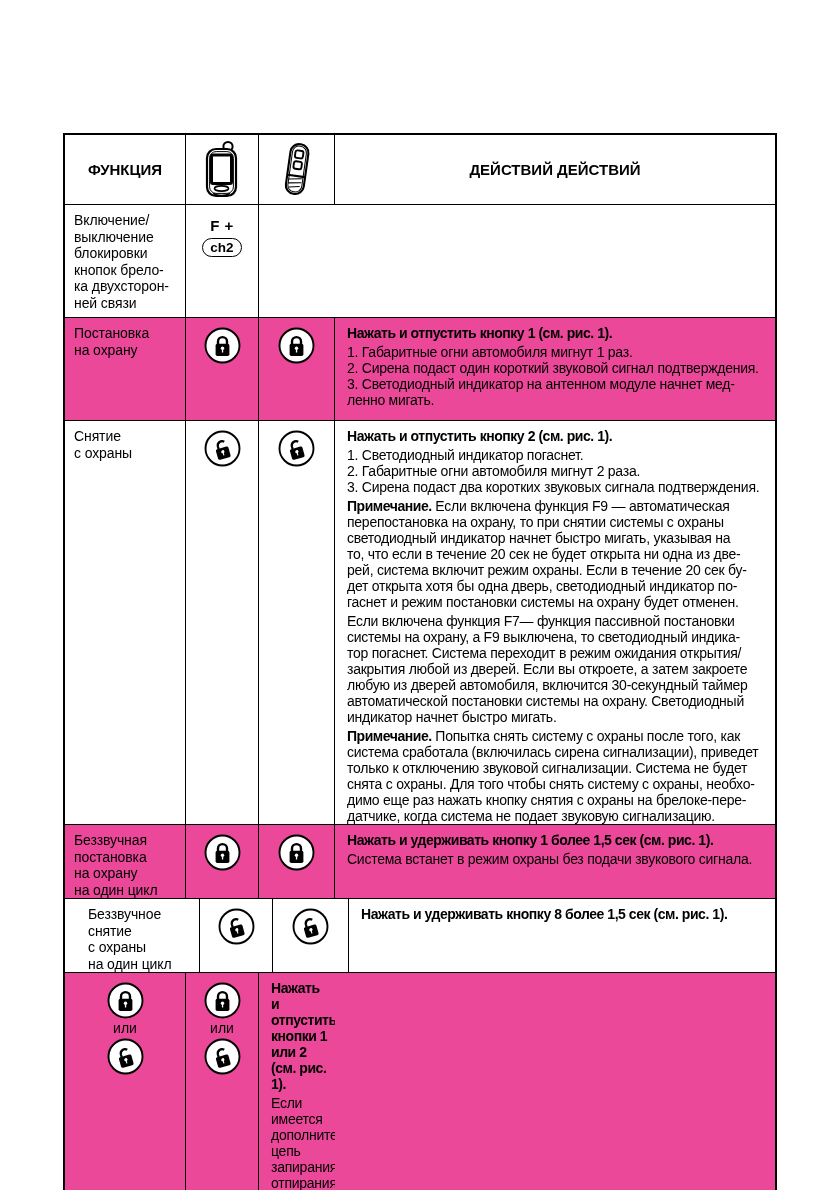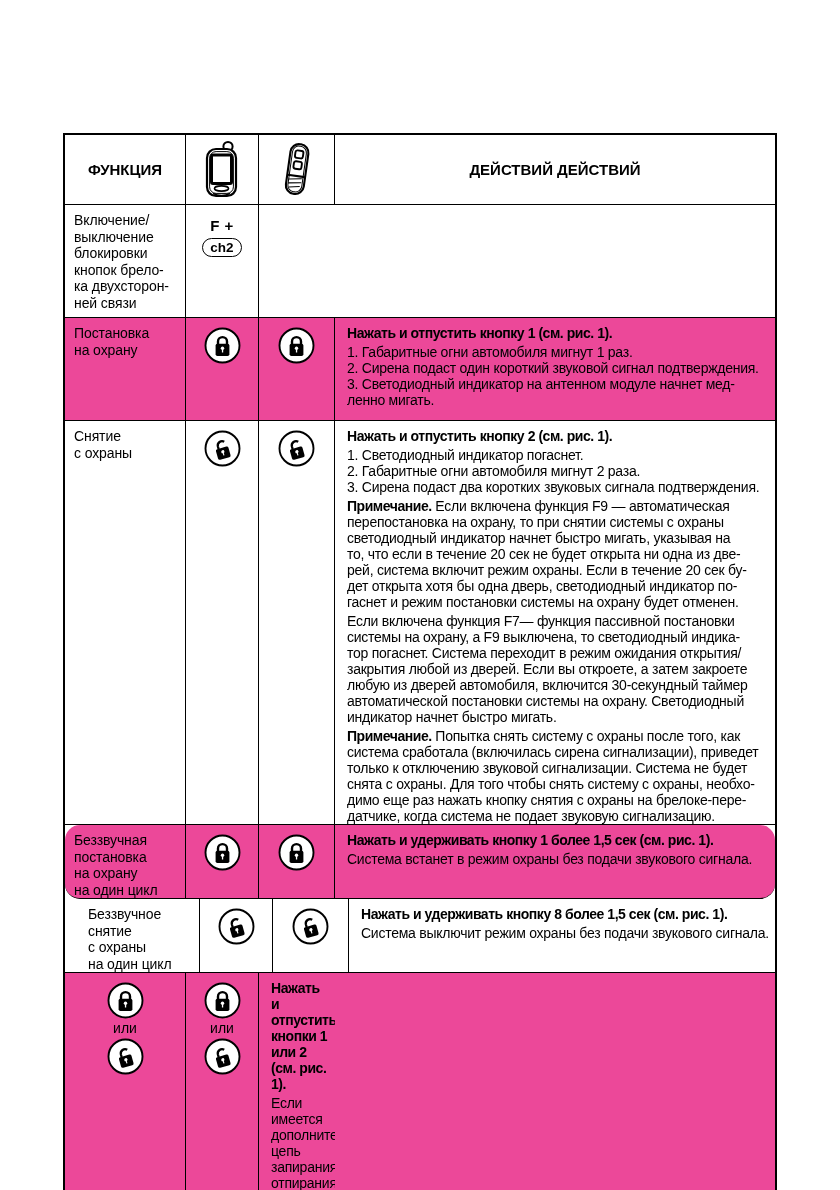--- a/index.html
+++ b/index.html
@@ -57,21 +57,21 @@
   .fplus{font-weight:bold;font-size:15px;margin-top:3px;letter-spacing:0.5px;}
   .ch2{
     font-weight:bold;font-size:13.5px;
     border:1.6px solid #000;border-radius:11px;
     padding:1px 7px;margin-top:4px;line-height:15px;
   }
   
   #tbody .row:nth-child(1){min-height:113px;}
   #tbody .row:nth-child(2){min-height:103px;}
   #tbody .row:nth-child(3){min-height:403px;}
-  #tbody .row:nth-child(4){min-height:73px;border-radius:15px;}
+  #tbody .row:nth-child(4){min-height:73px;}
   #tbody .row:nth-child(5){min-height:74px;padding-left:14px;}
   #tbody .row:nth-child(6){min-height:108px;}
   .icon-wrap{display:block;line-height:0;}
 </style>
 </head>
 <body>
 
 <div class="page">
   <div class="tbl">
     <div class="row head">
@@ -249,21 +249,20 @@
                 <g transform="rotate(-16 18.5 22)">
                   <path d="M15.6 18.2 v-2.8 a4.3 4.3 0 0 1 7.4 -2.8" fill="none" stroke="#000" stroke-width="2.3"></path>
                   <rect x="12.4" y="17.8" width="13" height="11" rx="1.8" fill="#000"></rect>
                   <circle cx="18.9" cy="21.8" r="1.6" fill="#fff"></circle>
                   <rect x="18.35" y="22.6" width="1.15" height="3.1" fill="#fff"></rect>
                 </g>
               </svg></span>
           </div>
           <div class="cell desc">
             <p><b>Нажать и удерживать кнопку 8 более 1,5 сек (см. рис. 1).</b></p>
-            <p><span>Система выключит режим охраны без подачи звукового сигнала.</span></p>
           </div>
         </div>
         <div class="row shaded">
           <div class="cell rcell">
             <span class="icon-wrap"><svg width="37" height="37" viewBox="0 0 37 37">
                 <circle cx="18.5" cy="18.5" r="17" fill="#fff" stroke="#000" stroke-width="1.9"></circle>
                 <path d="M14 18 v-3.4 a4.5 4.5 0 0 1 9 0 V18" fill="none" stroke="#000" stroke-width="2.4"></path>
                 <rect x="11.6" y="16.8" width="13.8" height="12.2" rx="1.8" fill="#000"></rect>
                 <circle cx="18.5" cy="21.2" r="1.7" fill="#fff"></circle>
                 <rect x="17.9" y="22.1" width="1.3" height="3.4" fill="#fff"></rect>

